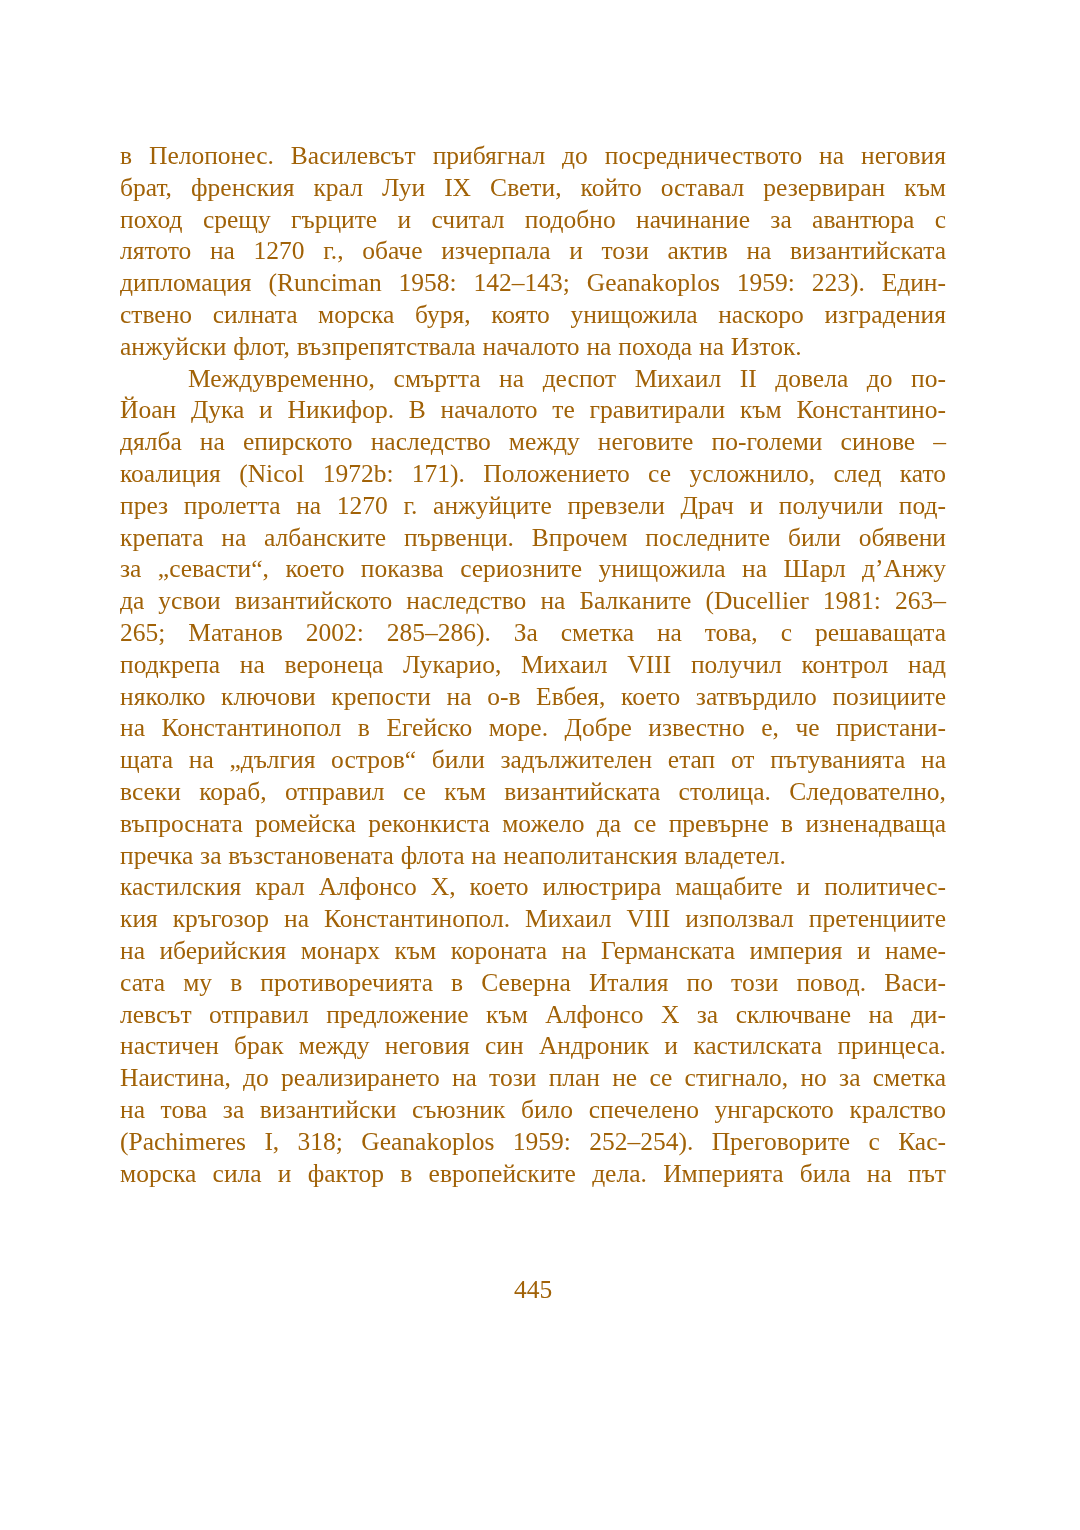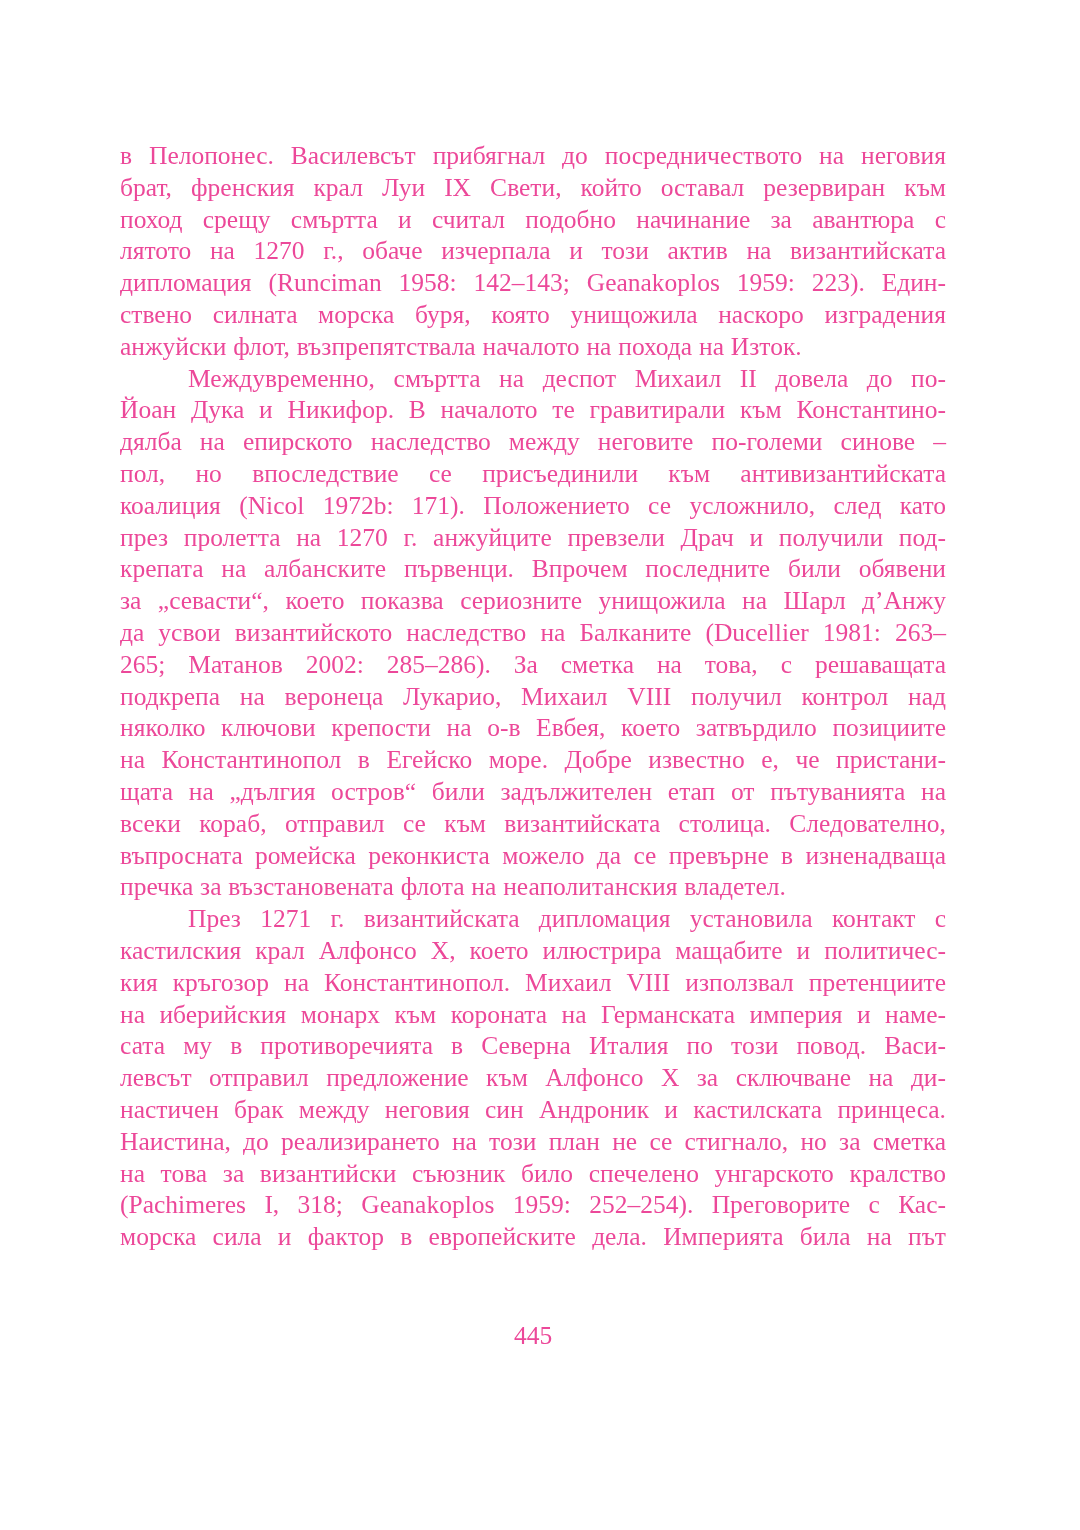--- a/index.html
+++ b/index.html
@@ -5,21 +5,21 @@
   html, body {
     margin: 0;
     padding: 0;
     background: #ffffff;
   }
   .page {
     position: relative;
     width: 1080px;
     height: 1530px;
     background: #ffffff;
-    color: #ec4899;
+    color: #a16207;
     font-family: "Liberation Serif", "DejaVu Serif", serif;
     overflow: hidden;
   }
   .text-block {
     position: absolute;
     left: 120px;
     top: 140px;
     width: 826px;
     font-size: 25.5px;
     line-height: 31.8px;
@@ -34,63 +34,61 @@
   .line.para-end {
     text-align: center;
     text-align-last: left;
   }
   .line.indent {
     padding-left: 68px;
   }
   .page-number {
     position: absolute;
     left: 120px;
-    top: 1320px;
+    top: 1274px;
     width: 826px;
     text-align: center;
     font-size: 25.5px;
     line-height: 31.8px;
   }
 </style>
 </head>
 <body>
 
 <div class="page">
   <div class="text-block">
     <div>
         <div class="paragraph">
           <div class="line">в Пелопонес. Василевсът прибягнал до посредничеството на неговия</div>
           <div class="line">брат, френския крал Луи IX Свети, който оставал резервиран към</div>
-          <div class="line">поход срещу смъртта и считал подобно начинание за авантюра с</div>
+          <div class="line">поход срещу гърците и считал подобно начинание за авантюра с</div>
           <div class="line">лятото на 1270 г., обаче изчерпала и този актив на византийската</div>
           <div class="line">дипломация (Runciman 1958: 142–143; Geanakoplos 1959: 223). Един-</div>
           <div class="line">ствено силната морска буря, която унищожила наскоро изградения</div>
           <div class="line para-end">анжуйски флот, възпрепятствала началото на похода на Изток.</div>
         </div>
         <div class="paragraph">
           <div class="line indent">Междувременно, смъртта на деспот Михаил II довела до по-</div>
           <div class="line">Йоан Дука и Никифор. В началото те гравитирали към Константино-</div>
           <div class="line">дялба на епирското наследство между неговите по-големи синове –</div>
-          <div class="line">пол, но впоследствие се присъединили към антивизантийската</div>
           <div class="line">коалиция (Nicol 1972b: 171). Положението се усложнило, след като</div>
           <div class="line">през пролетта на 1270 г. анжуйците превзели Драч и получили под-</div>
           <div class="line">крепата на албанските първенци. Впрочем последните били обявени</div>
           <div class="line">за „севасти“, което показва сериозните унищожила на Шарл д’Анжу</div>
           <div class="line">да усвои византийското наследство на Балканите (Ducellier 1981: 263–</div>
           <div class="line">265; Матанов 2002: 285–286). За сметка на това, с решаващата</div>
           <div class="line">подкрепа на веронеца Лукарио, Михаил VIII получил контрол над</div>
           <div class="line">няколко ключови крепости на о-в Евбея, което затвърдило позициите</div>
           <div class="line">на Константинопол в Егейско море. Добре известно е, че пристани-</div>
           <div class="line">щата на „дългия остров“ били задължителен етап от пътуванията на</div>
           <div class="line">всеки кораб, отправил се към византийската столица. Следователно,</div>
           <div class="line">въпросната ромейска реконкиста можело да се превърне в изненадваща</div>
           <div class="line para-end">пречка за възстановената флота на неаполитанския владетел.</div>
         </div>
         <div class="paragraph">
-          <div class="line indent">През 1271 г. византийската дипломация установила контакт с</div>
           <div class="line">кастилския крал Алфонсо X, което илюстрира мащабите и политичес-</div>
           <div class="line">кия кръгозор на Константинопол. Михаил VIII използвал претенциите</div>
           <div class="line">на иберийския монарх към короната на Германската империя и наме-</div>
           <div class="line">сата му в противоречията в Северна Италия по този повод. Васи-</div>
           <div class="line">левсът отправил предложение към Алфонсо X за сключване на ди-</div>
           <div class="line">настичен брак между неговия син Андроник и кастилската принцеса.</div>
           <div class="line">Наистина, до реализирането на този план не се стигнало, но за сметка</div>
           <div class="line">на това за византийски съюзник било спечелено унгарското кралство</div>
           <div class="line">(Pachimeres I, 318; Geanakoplos 1959: 252–254). Преговорите с Кас-</div>
           <div class="line">морска сила и фактор в европейските дела. Империята била на път</div>

